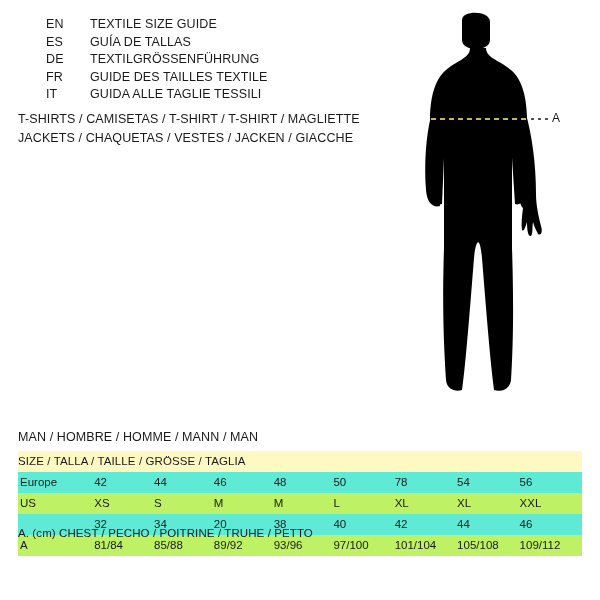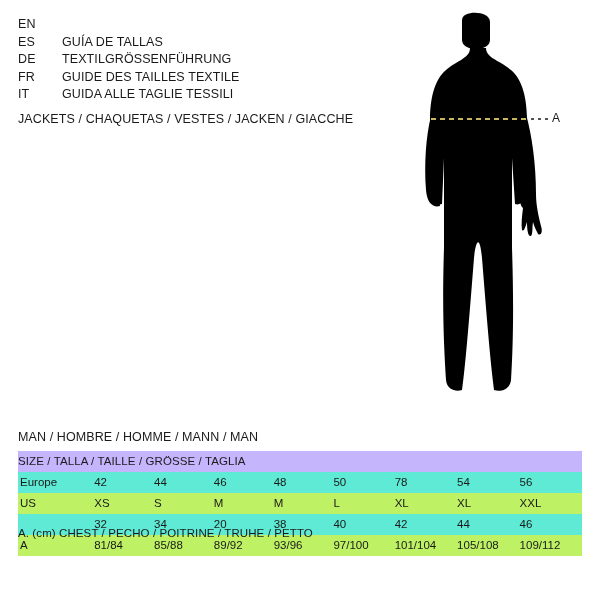--- a/index.html
+++ b/index.html
@@ -23,20 +23,21 @@
     left: 18px;
     top: 16px;
     width: 380px;
   }
   .lang-row {
     display: flex;
     align-items: baseline;
     font-size: 12.5px;
     line-height: 17.5px;
     letter-spacing: 0.1px;
+    margin-left: 28px;
   }
   .lang-code {
     width: 44px;
     flex: 0 0 44px;
     color: #1a1a1a;
   }
   .lang-text {
     color: #1a1a1a;
   }
 
@@ -91,21 +92,21 @@
     font-size: 11.5px;
     color: #1a1a1a;
   }
   table.size-table td {
     padding: 3px 0 3px 0;
     text-align: left;
     vertical-align: middle;
     line-height: 15px;
   }
   .row-head td {
-    background: #c4b5fd;
+    background: #fef9c3;
     font-size: 11.5px;
     letter-spacing: 0.1px;
     padding-left: 2px;
   }
   .row-light td { background: #5eead4; }
   .row-dark td  { background: #bef264; }
   .col-label { width: 86px; padding-left: 2px !important; }
   .cell { width: 68px; }
 
   .footnote {
@@ -116,40 +117,42 @@
     letter-spacing: 0.1px;
     color: #1a1a1a;
   }
 </style>
 </head>
 <body>
 
 <div class="lang-block">
   <div class="lang-row">
     <span class="lang-code">EN</span>
+    <span class="lang-text">TEXTILE SIZE GUIDE</span>
   </div>
   <div class="lang-row">
     <span class="lang-code">ES</span>
     <span class="lang-text">GUÍA DE TALLAS</span>
   </div>
   <div class="lang-row">
     <span class="lang-code">DE</span>
     <span class="lang-text">TEXTILGRÖSSENFÜHRUNG</span>
   </div>
   <div class="lang-row">
     <span class="lang-code">FR</span>
     <span class="lang-text">GUIDE DES TAILLES TEXTILE</span>
   </div>
   <div class="lang-row">
     <span class="lang-code">IT</span>
     <span class="lang-text">GUIDA ALLE TAGLIE TESSILI</span>
   </div>
 </div>
 
 <div class="category-block">
+  <div class="category-line">T-SHIRTS / CAMISETAS / T-SHIRT / T-SHIRT / MAGLIETTE</div>
   <div class="category-line">JACKETS / CHAQUETAS / VESTES / JACKEN / GIACCHE</div>
 </div>
 
 <div class="figure-wrap">
   <svg width="200" height="400" viewBox="0 0 200 400">
 
     <path d="M62 12 C62 2 90 2 90 14 L90 32 C90 44 62 44 62 32 Z" fill="#000000"></path>
 
     <path d="M70 40
              C70 50 58 52 46 62

